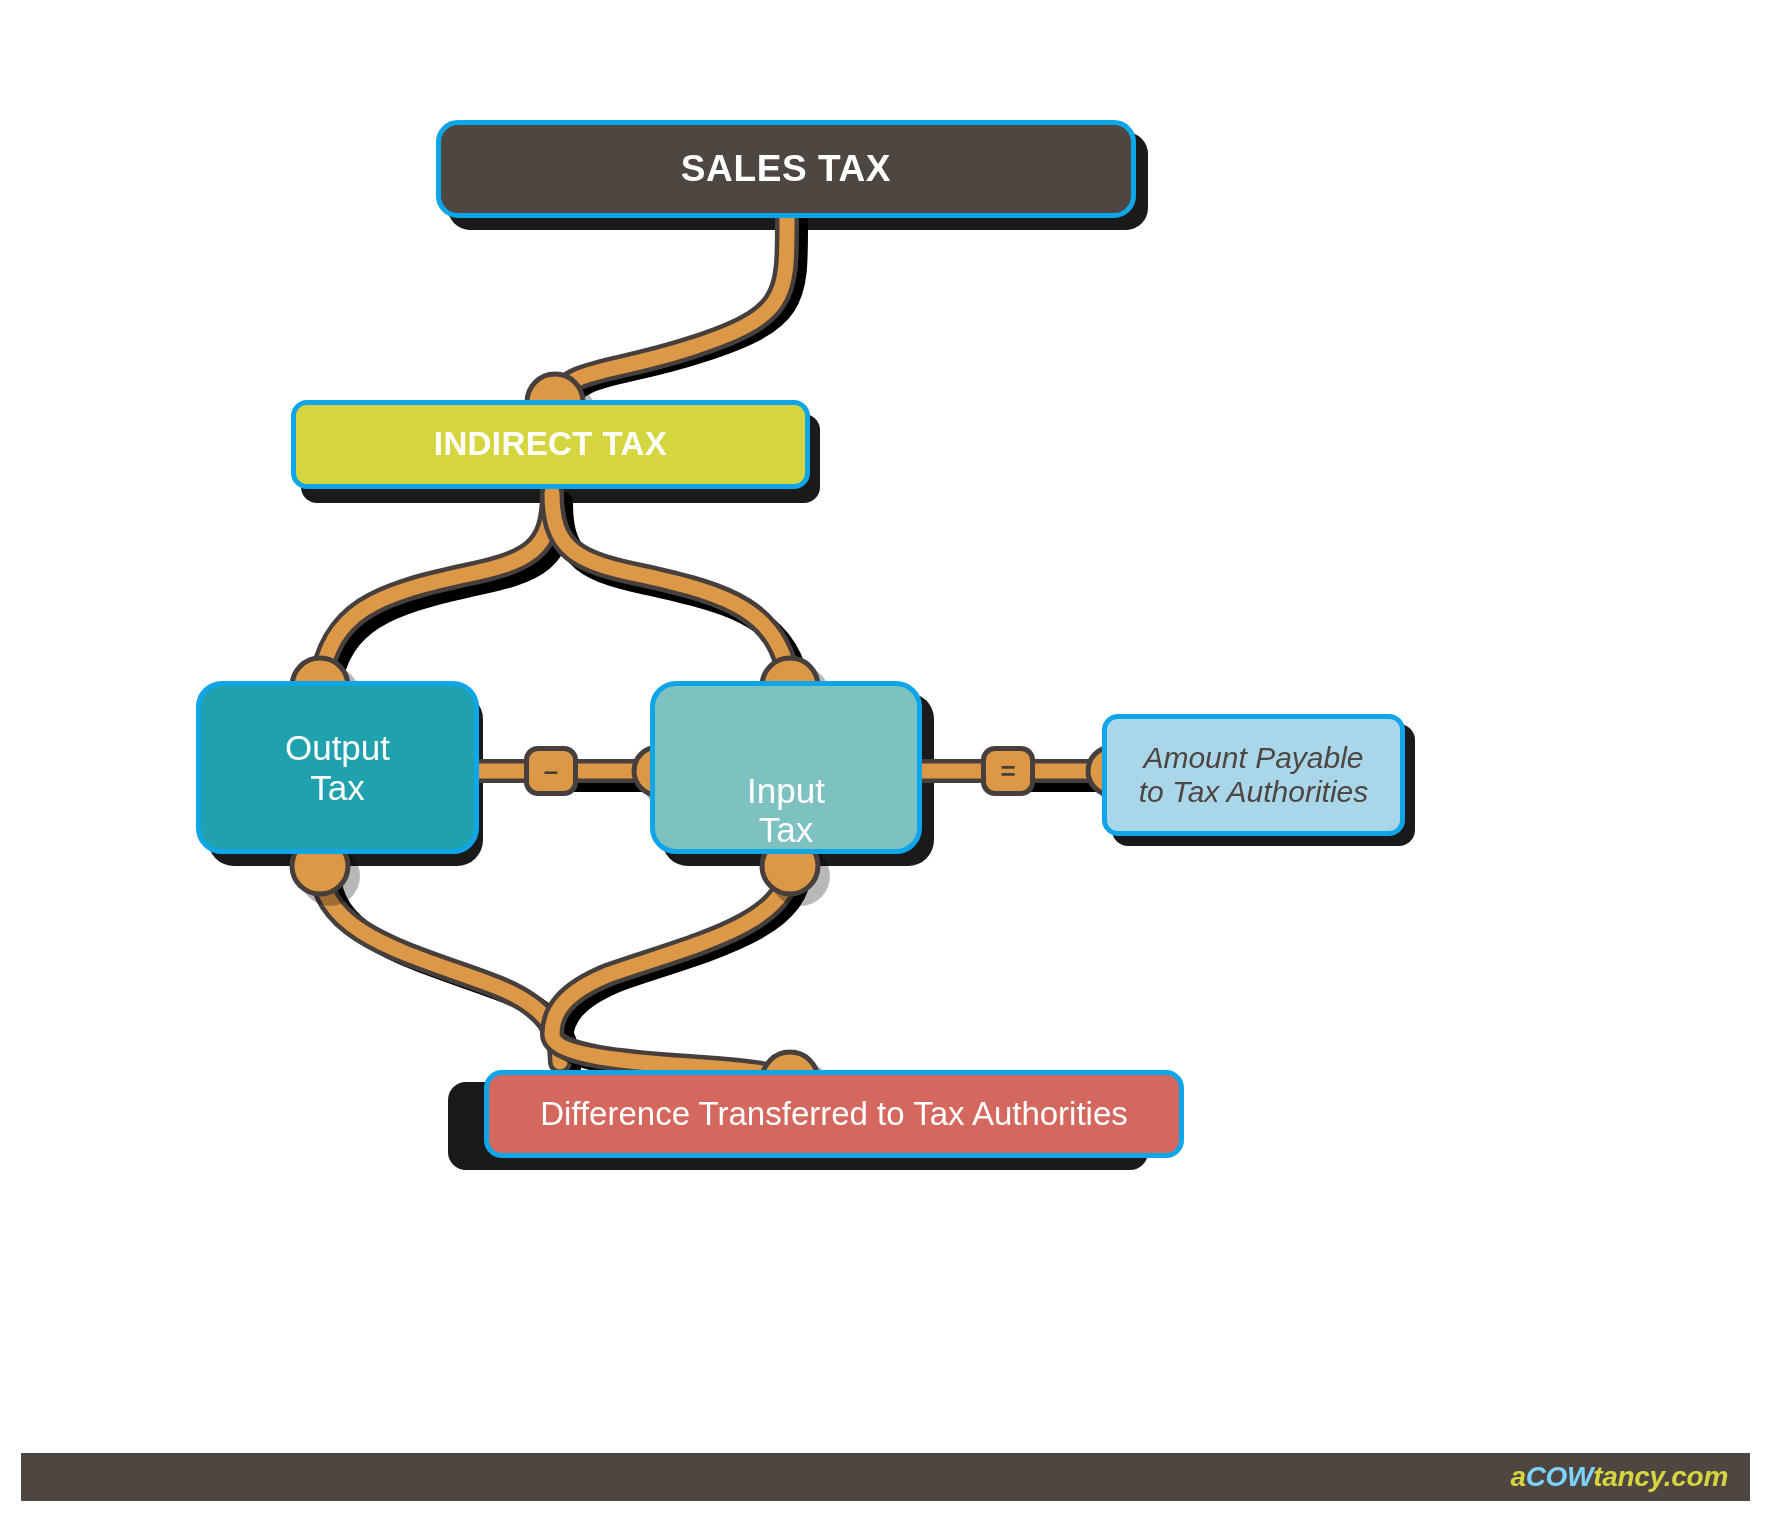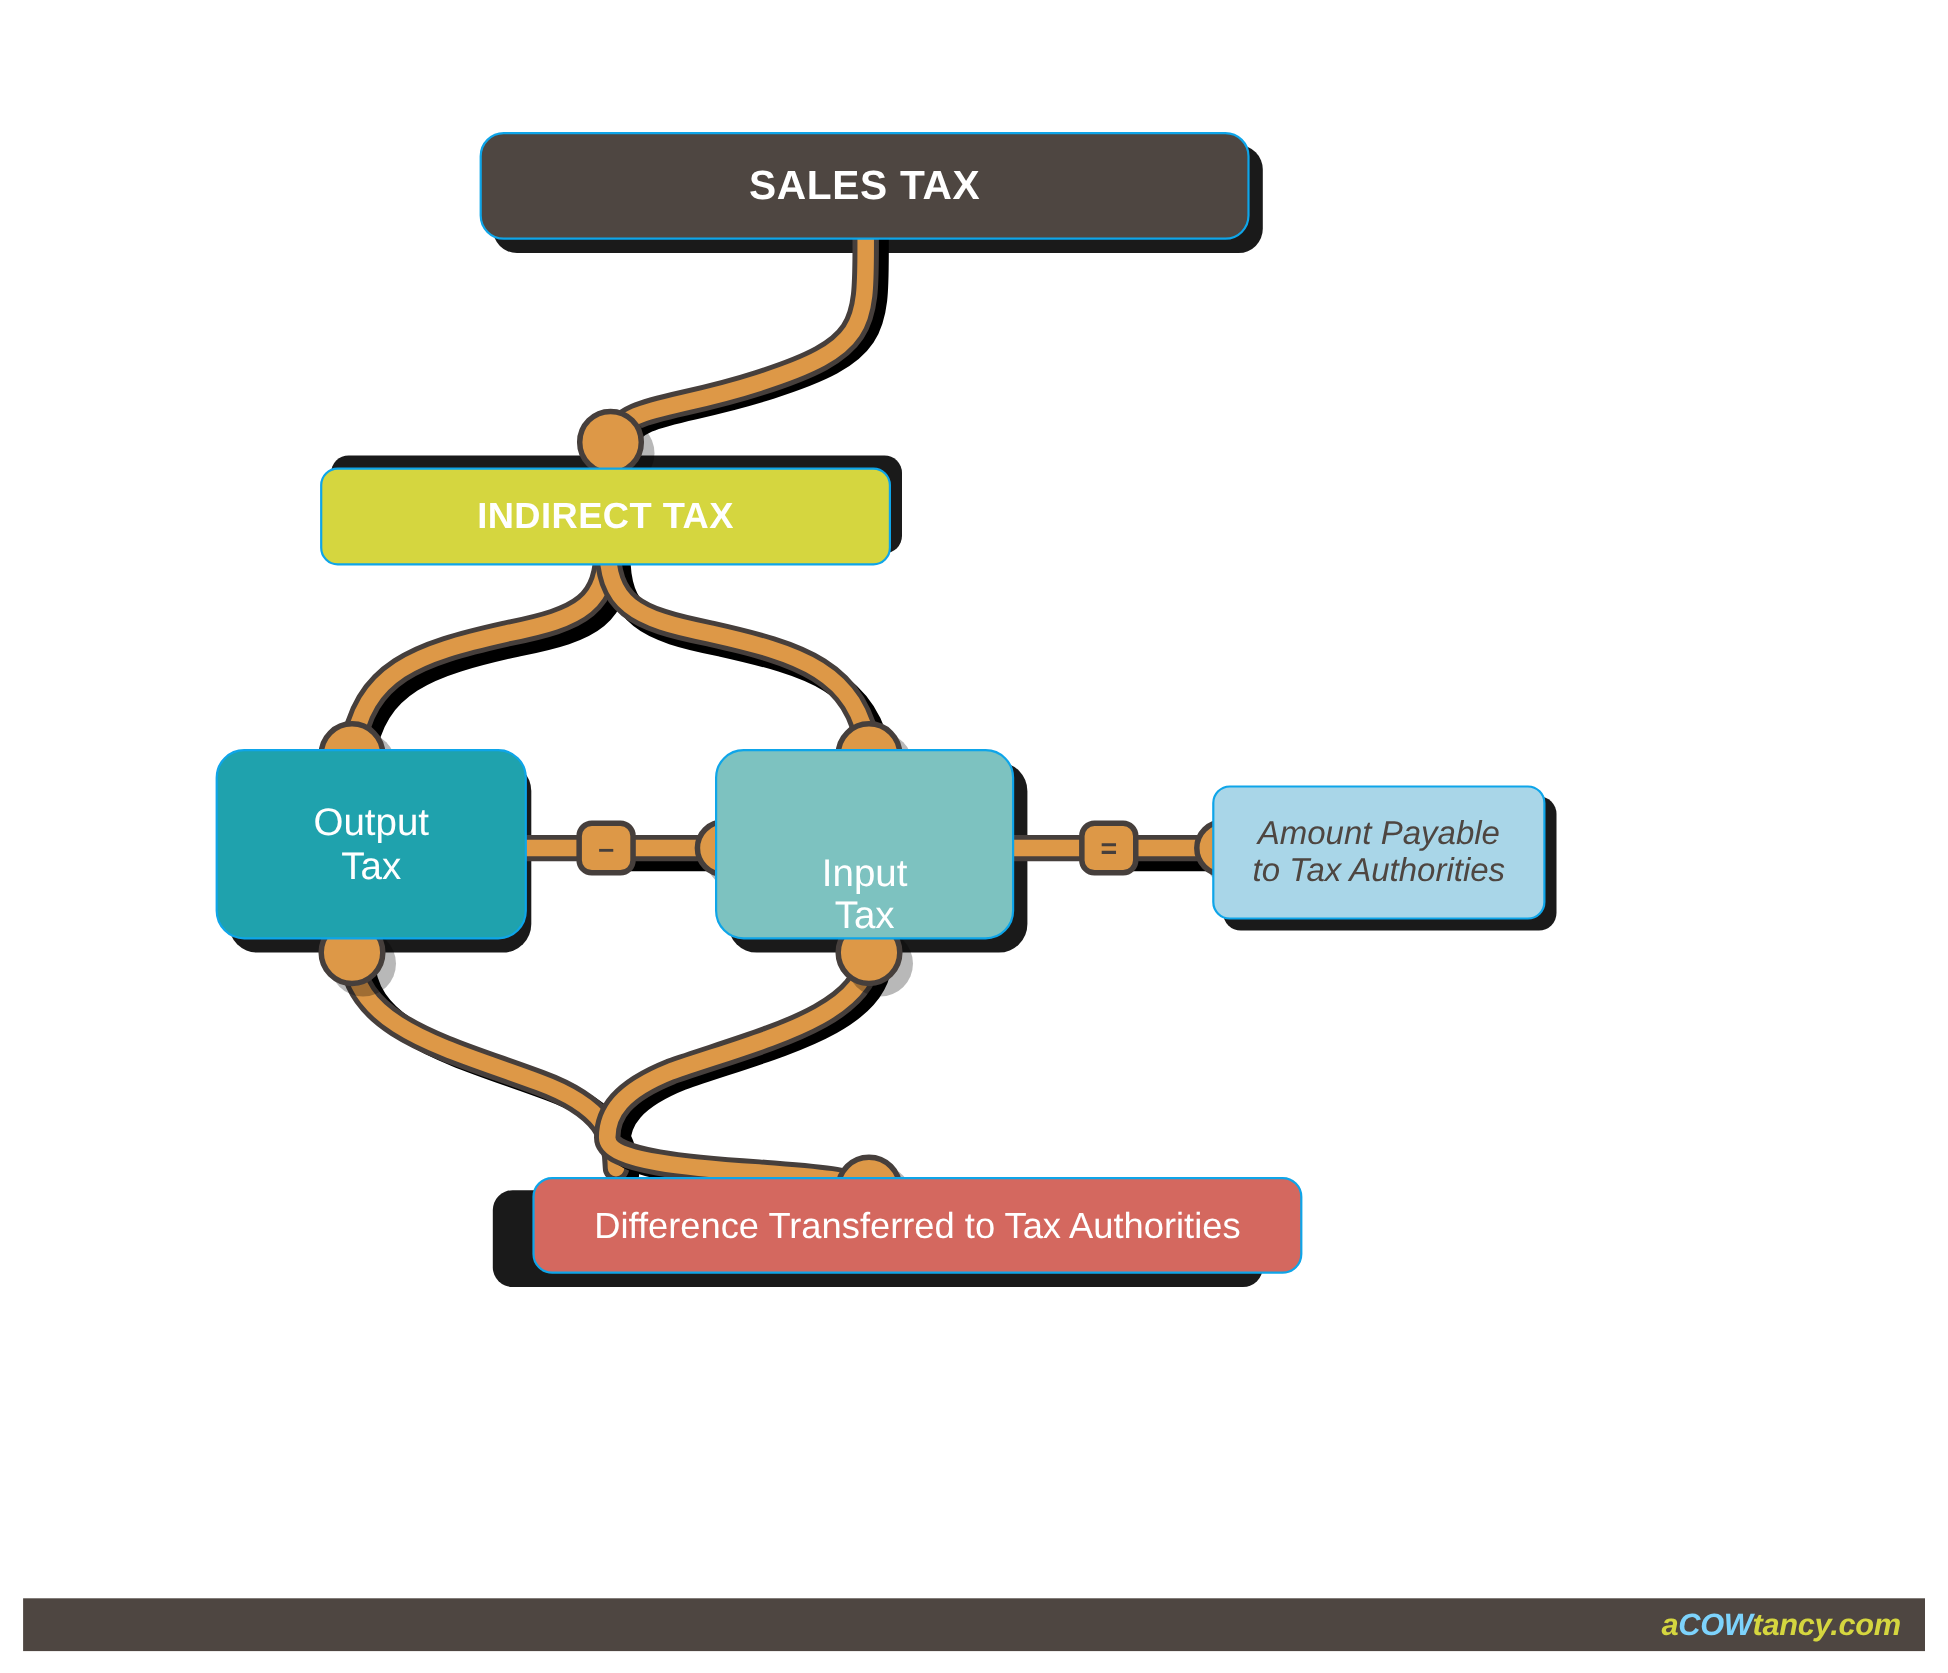--- a/index.html
+++ b/index.html
@@ -30,21 +30,21 @@
   }
 
   
   .node {
     position: absolute;
     box-sizing: border-box;
     display: flex;
     align-items: center;
     justify-content: center;
     text-align: center;
-    border: 2px solid #0ea5e9;
+    border: 5px solid #0ea5e9;
     color: #ffffff;
   }
 
   .node-label {
     display: block;
     line-height: 1.12;
     white-space: pre-line;
   }
 
   #node-sales-tax {
@@ -53,21 +53,21 @@
     background: #4e4641;
     border-radius: 22px;
   }
   #node-sales-tax .node-label {
     font-size: 37px;
     font-weight: 700;
     letter-spacing: 0.6px;
   }
 
   #node-indirect-tax {
-    left: 291px; top: 425px;
+    left: 291px; top: 400px;
     width: 519px; height: 89px;
     background: #d5d63f;
     border-radius: 16px;
   }
   #node-indirect-tax .node-label {
     font-size: 33px;
     font-weight: 700;
     letter-spacing: 0.4px;
   }
 

